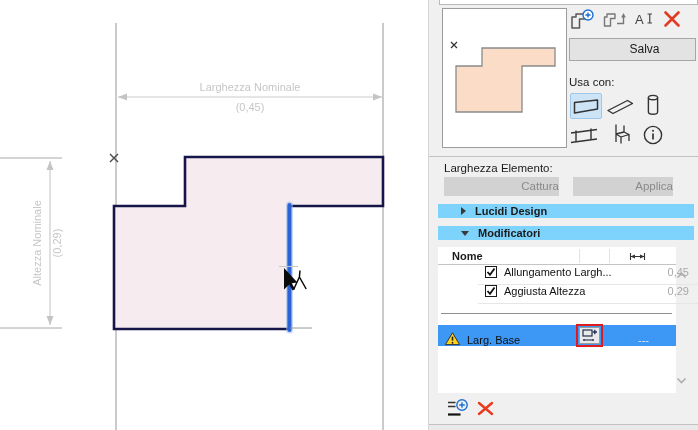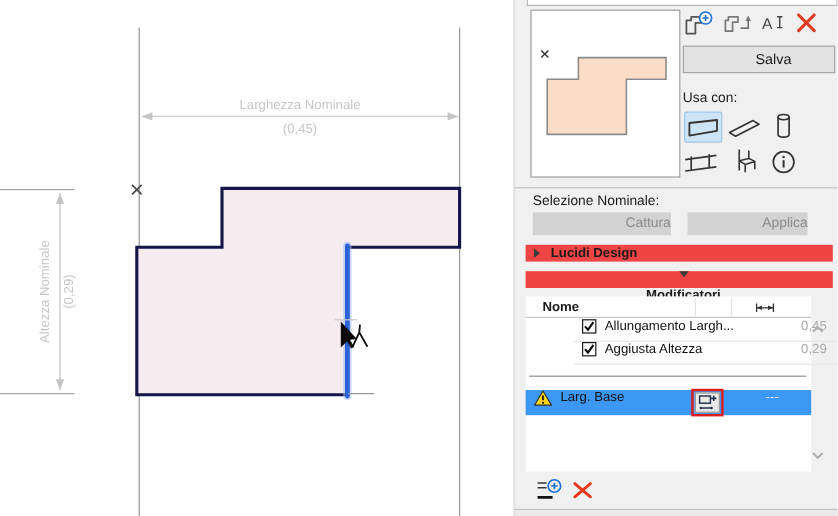--- a/index.html
+++ b/index.html
@@ -29,40 +29,40 @@
   #use-with-label { left:140px; top:76px; font-size:11.5px; }
   .use-cell { width:32px; height:26px; display:flex; align-items:center; justify-content:center; }
   .use-selected { background:#cde4f7; border:1px solid #9ec7ea; border-radius:2px; }
 
   .sep { background:#c2c2c2; height:1px; }
 
   #sel-label { left:15px; top:162px; font-size:11.5px; }
   .gray-btn { height:19px; background:#d2d2d2; color:#8a8a8a; text-align:right;
     line-height:19px; font-size:11.5px; border:none; }
 
-  .section-hdr { left:9px; width:256px; height:14px; background:#ef4444;
-    display:flex; align-items:center; gap:9px; padding-left:7px; font-weight:600; }
+  .section-hdr { left:9px; width:256px; height:14px; background:#7dd3fc;
+    display:flex; align-items:center; gap:9px; padding-left:23px; font-weight:600; }
   .tri-right { width:0; height:0; border-left:5px solid #3a3a3a;
     border-top:4px solid transparent; border-bottom:4px solid transparent; }
   .tri-down { width:0; height:0; border-top:5px solid #3a3a3a;
     border-left:4px solid transparent; border-right:4px solid transparent; }
 
   #mod-table { left:9px; top:247px; width:238px; height:146px; background:#fff; position:absolute; }
   #tbl-header { position:absolute; left:0; top:0; width:100%; height:18px;
     border-bottom:1px solid #c4c4c4; font-weight:600; }
   .col-div { position:absolute; top:2px; width:1px; height:14px; background:#e2e2e2; }
   .t-row { position:absolute; left:0; width:100%; height:19px;
     border-bottom:1px solid #e6e6e6; display:flex; align-items:flex-start;margin-left:40px; }
   .chk { width:12px; height:12px; background:#fff; border:1.3px solid #1a1a1a;
     margin-left:7px; display:flex; align-items:center; justify-content:center; }
   .row-name { margin-left:7px; color:#111; }
   .row-val { position:absolute; right:27px; color:#a9a9a9; }
   #heavy-sep { position:absolute; left:3px; top:66px; width:231px; height:1px; background:#8f8f8f; }
   #sel-row { position:absolute; left:0; top:78px; width:100%; height:21px;
-    background:#3d97f4; color:#fff; display:flex; align-items:flex-start; }
+    background:#3d97f4; color:#fff; display:flex; align-items:flex-end; }
   #sel-row .row-val { color:#dfeafc; }
   #mod-btn-box { position:absolute; left:138px; top:-1px; width:27px; height:23px;
     border:2px solid #e01b1b; display:flex; align-items:center; justify-content:center; }
   #mod-btn { width:21px; height:17px; background:#e9e9e9; border:1px solid #9a9a9a;
     display:flex; align-items:center; justify-content:center; }
 
   #bottom-sep { left:0; top:424px; width:270px; }
   #bottom-band { left:0; top:425px; width:270px; height:5px; background:#eaeaea; }
   text { font-family:"Liberation Sans","DejaVu Sans",sans-serif; }
 </style>
@@ -182,29 +182,29 @@
     <div class="abs use-cell" style="left:208px; top:122px;">
       <svg width="22" height="22" viewBox="0 0 22 22">
         <circle cx="11" cy="11" r="8.6" fill="none" stroke="#333" stroke-width="1.4"></circle>
         <circle cx="11" cy="6.8" r="1" fill="#333"></circle>
         <path d="M11,9.6 V15.6" stroke="#333" stroke-width="1.7"></path>
       </svg>
     </div>
 
     <div class="abs sep" style="left:0; top:156px; width:270px;"></div>
 
-    <div id="sel-label" class="abs">Selezione Nominale:</div>
+    <div id="sel-label" class="abs">Larghezza Elemento:</div>
     <div class="abs gray-btn" style="left:15px; top:177px; width:115px;">Cattura</div>
     <div class="abs gray-btn" style="left:144px; top:177px; width:100px;">Applica</div>
 
     <div class="abs section-hdr" style="top:204px;">
       <span class="tri-right"></span>
       <span>Lucidi Design</span>
     </div>
-    <div class="abs section-hdr" style="top:226px;flex-direction:column;">
+    <div class="abs section-hdr" style="top:226px;">
       <span class="tri-down"></span>
       <span>Modificatori</span>
     </div>
 
     <div id="mod-table">
       <div id="tbl-header">
         <span style="position:absolute; left:14px; top:3px;">Nome</span>
         <span class="col-div" style="left:141px;"></span>
         <span class="col-div" style="left:171px;"></span>
         <svg style="position:absolute; left:191px; top:5px;" width="17" height="9" viewBox="0 0 17 9">

